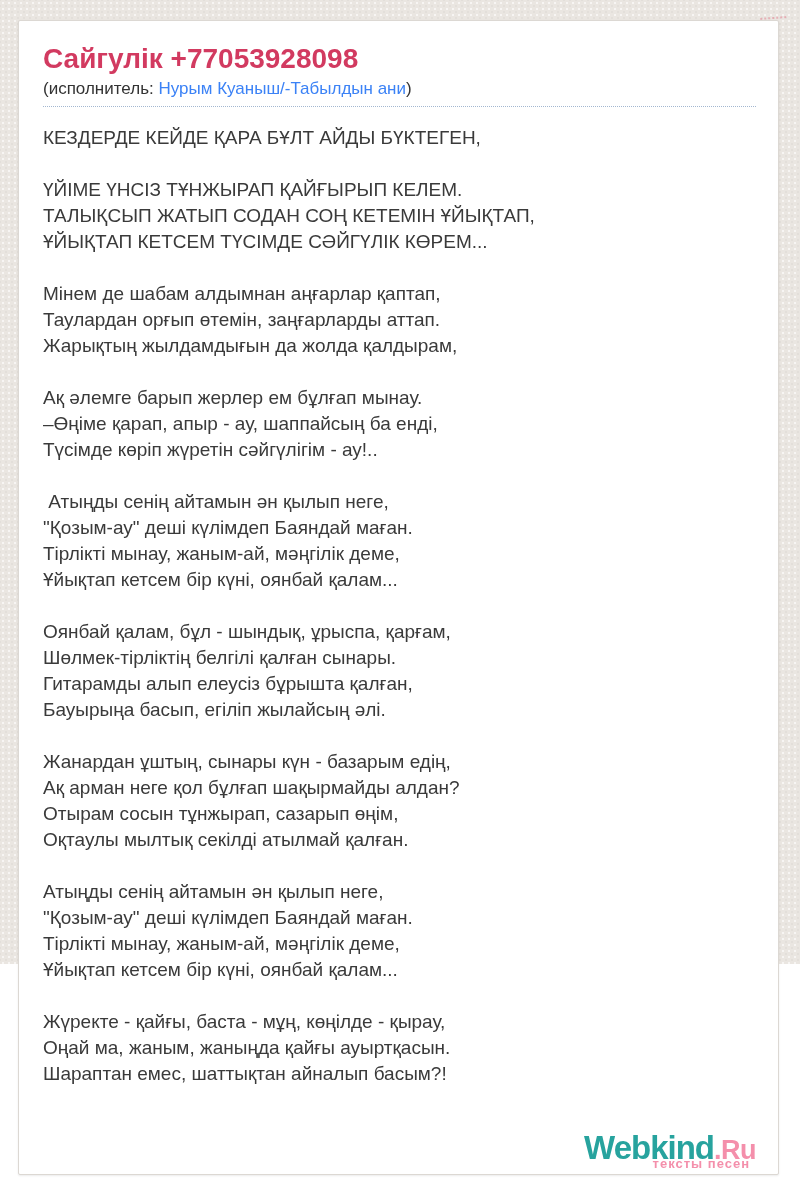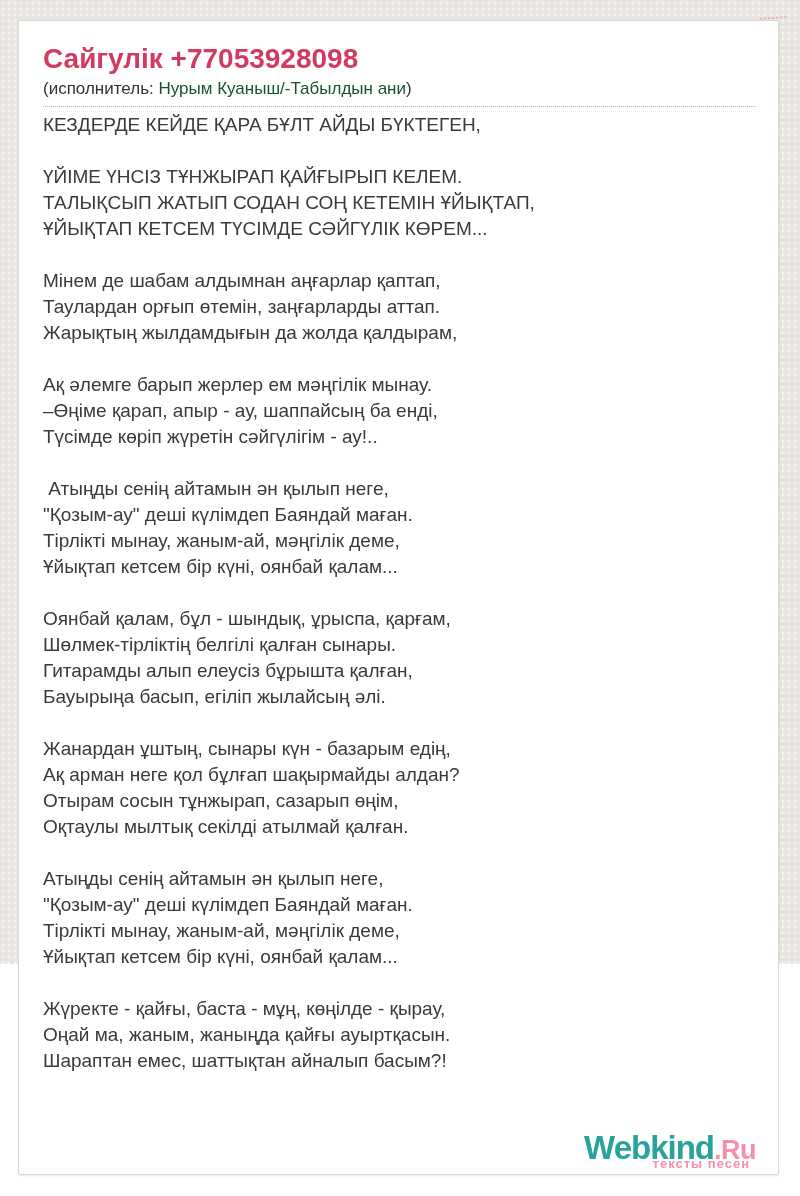--- a/index.html
+++ b/index.html
@@ -36,26 +36,26 @@
   }
   .artist-line {
     margin-top: 3px;
     font-size: 17px;
     color: #333333;
     line-height: 22px;
     padding-bottom: 6px;
     border-bottom: 1px dotted #a3b7d0;
   }
   .artist-link {
-    color: #14532d;
+    color: #3b82f6;
     text-decoration: none;
     cursor: pointer;
   }
   .lyrics {
-    margin-top: 5px;
+    margin-top: 18px;
     font-size: 19px;
     color: #3a3a3a;
     line-height: 26px;
   }
   .lyric-line {
     min-height: 26px;
     white-space: pre-wrap;
   }
   .footer {
     position: absolute;
@@ -128,21 +128,21 @@
         <div class="lyric-line">Мінем де шабам алдымнан аңғарлар қаптап,</div>
 
         <div class="lyric-line">Таулардан орғып өтемін, заңғарларды аттап.</div>
 
         <div class="lyric-line">Жарықтың жылдамдығын да жолда қалдырам,</div>
 
 
         <div class="lyric-line"></div>
 
 
-        <div class="lyric-line">Ақ әлемге барып жерлер ем мәңгілік мынау.</div>
+        <div class="lyric-line">Ақ әлемге барып жерлер ем бұлғап мынау.</div>
 
         <div class="lyric-line">–Өңіме қарап, апыр - ау, шаппайсың ба енді,</div>
 
         <div class="lyric-line">Түсімде көріп жүретін сәйгүлігім - ау!..</div>
 
         <div class="lyric-line"></div>
 
         <div class="lyric-line"> Атыңды сенің айтамын ән қылып неге,</div>
 
         <div class="lyric-line">"Қозым-ау" деші күлімдеп Баяндай маған.</div>

